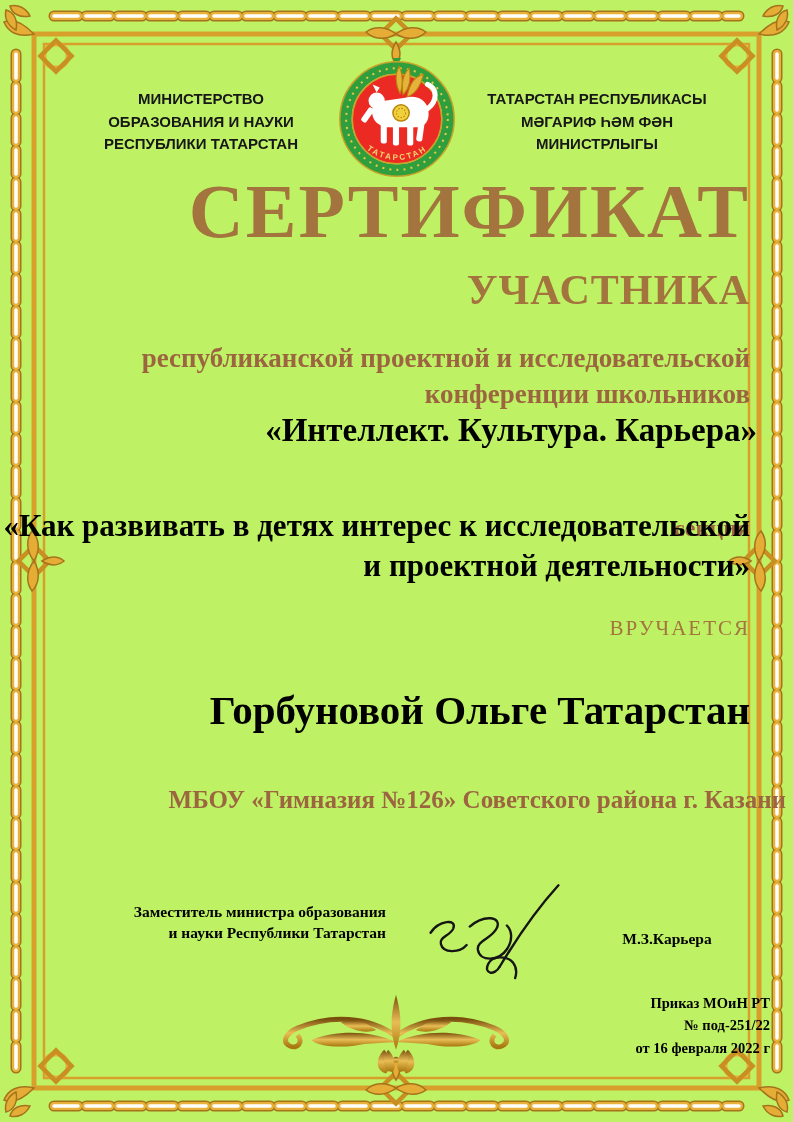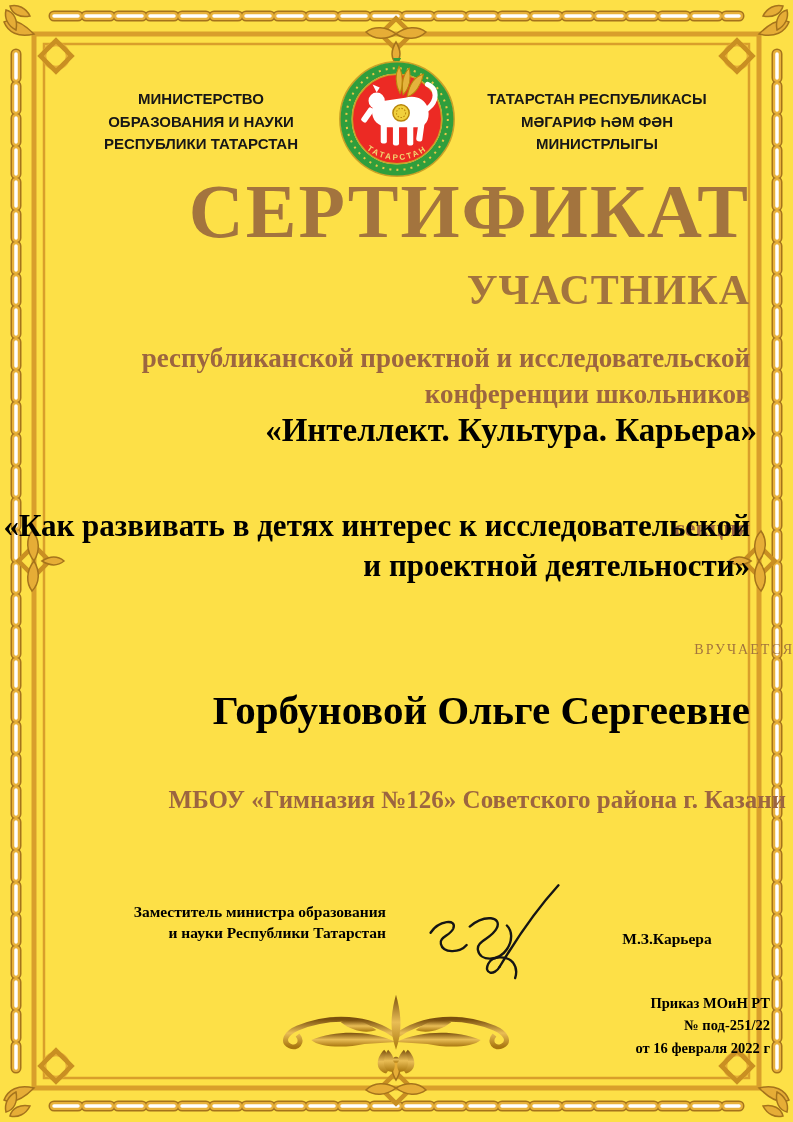--- a/index.html
+++ b/index.html
@@ -2,21 +2,21 @@
 <html style="--gold: #dfa733; --gold-dark: #a5731c; --brown-title: #a3743e; --brown-text: #9c6540; --black-text: #111111; --emblem-red: #ec2a24; --emblem-green: #2f9e3c; --flourish-gold: #c8922a;"><head>
 <meta charset="utf-8">
 <style>
   :root{
     --gold:#dfa733; --gold-dark:#a5731c; --gold-light:#f3cf6e;
     --brown-title:#a3743e; --brown-text:#9c6540; --black-text:#111111;
     --emblem-red:#ec2a24; --emblem-green:#2f9e3c; --flourish-gold:#c8922a;
   }
   html,body{margin:0;padding:0;background:#ffffff;}
   .cert{
-    position:relative; width:793px; height:1122px; background:#fde047;
+    position:relative; width:793px; height:1122px; background:#bef264;
     overflow:hidden; font-family:"Liberation Serif", serif; color:var(--black-text);
   }
   .abs{position:absolute;}
   .center{left:0; width:750px; text-align:right;}
   .pre{white-space:pre-line;}
 
   .org{ font-family:"Liberation Sans", sans-serif; font-weight:bold;
         font-size:15px; line-height:1.5; text-align:center; color:#171717;}
   .org-left{ left:58px; top:88px; width:286px;}
   .org-right{ left:452px; top:88px; width:290px;}
@@ -25,21 +25,21 @@
                color:var(--brown-title);}
   .title-sub{ top:266px; font-size:42px; font-weight:bold; letter-spacing:1px;
               color:var(--brown-title);}
 
   .event-desc{ top:340px; font-size:27px; font-weight:bold; line-height:1.35;
                color:var(--brown-text);}
   .event-name{ top:412px; font-size:33px; font-weight:bold; color:#000;padding-left:7px;}
   .section-label{ top:476px; font-size:24px; font-weight:bold; color:var(--brown-text);margin-top:39px;}
   .section-name{ top:506px; font-size:31px; font-weight:bold; line-height:1.3; color:#000;}
 
-  .presented{ top:642px; font-size:14px; letter-spacing:2px; color:var(--brown-title);margin-left:44px;}
+  .presented{ top:616px; font-size:21px; letter-spacing:2px; color:var(--brown-title);}
   .recipient-name{ top:686px; font-size:41px; font-weight:bold; color:#000;}
   .school{ top:786px; font-size:25px; font-weight:bold; color:var(--brown-text);margin-left:36px;}
 
   .sign-position{ left:66px; top:902px; width:320px; font-size:15.5px; font-weight:bold;
                   line-height:1.35; text-align:right; color:#000;}
   .signature-svg{ left:412px; top:868px;}
   .signer{ left:592px; top:930px; width:150px; font-size:15.5px; font-weight:bold;
            text-align:center; color:#000;}
 
   .flourish-svg{ left:268px; top:990px;}
@@ -135,21 +135,21 @@
   <div class="abs center title-sub">УЧАСТНИКА</div>
 
   <div class="abs center event-desc pre">республиканской проектной и исследовательской
 конференции школьников</div>
   <div class="abs center event-name">«Интеллект. Культура. Карьера»</div>
   <div class="abs center section-label">секция</div>
   <div class="abs center section-name pre">«Как развивать в детях интерес к исследовательской
 и проектной деятельности»</div>
 
   <div class="abs center presented">ВРУЧАЕТСЯ</div>
-  <div class="abs center recipient-name">Горбуновой Ольге Сергеевне</div>
+  <div class="abs center recipient-name">Горбуновой Ольге Татарстан</div>
   <div class="abs center school">МБОУ «Гимназия №126» Советского района г. Казани</div>
 
   <div class="abs sign-position pre">Заместитель министра образования
 и науки Республики Татарстан</div>
 
   <svg class="abs signature-svg" width="165" height="115" viewBox="0 0 160 110">
     <g fill="none" stroke="#151515" stroke-width="2.3" stroke-linecap="round">
       <path d="M18,62 C26,50 44,48 40,58 C37,65 26,66 28,73 C30,82 46,82 53,74"></path>
       <path d="M56,56 C70,44 88,46 82,58 C77,68 62,70 64,79 C66,90 84,90 92,78 C98,69 97,60 92,55"></path>
       <path d="M142,16 C122,38 100,70 85,95"></path>

